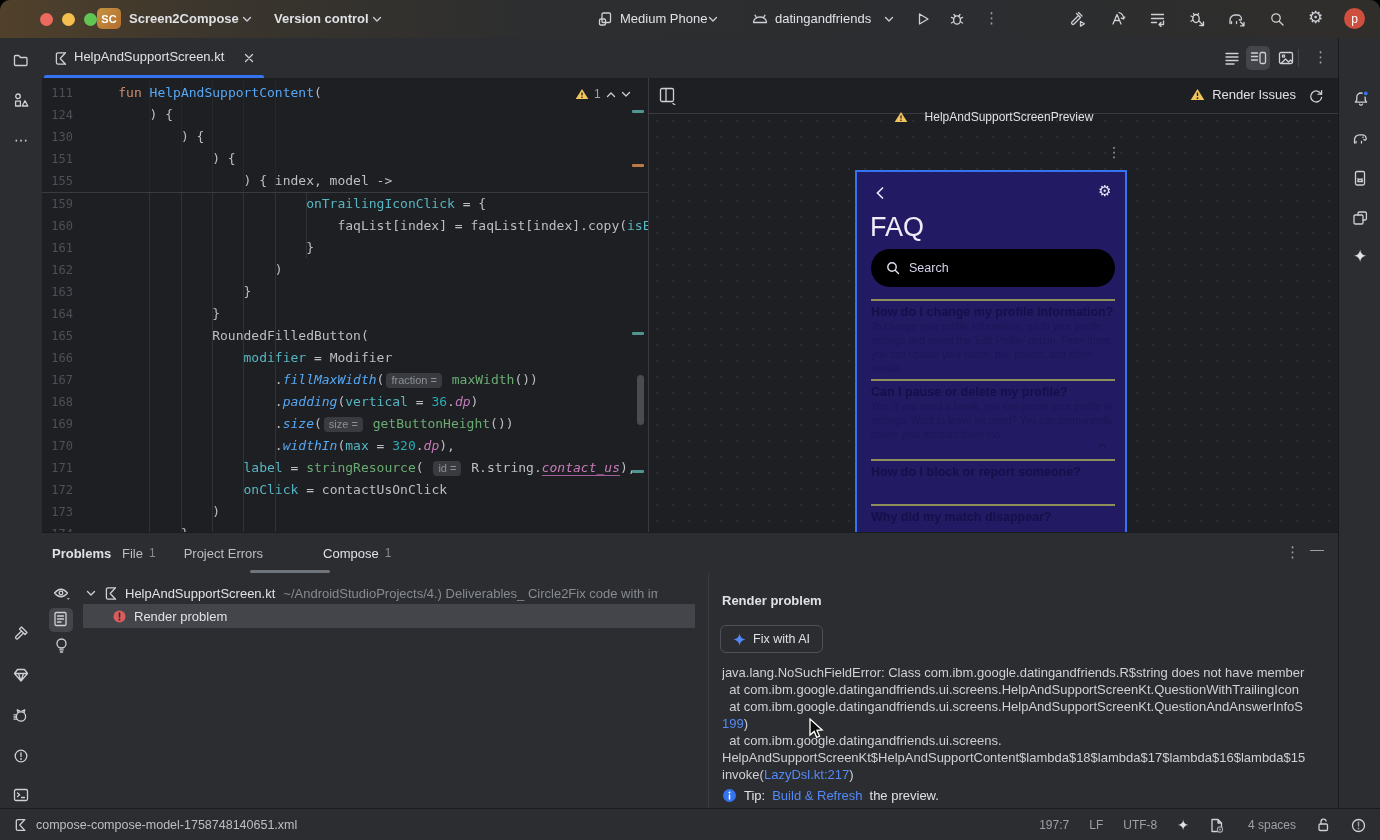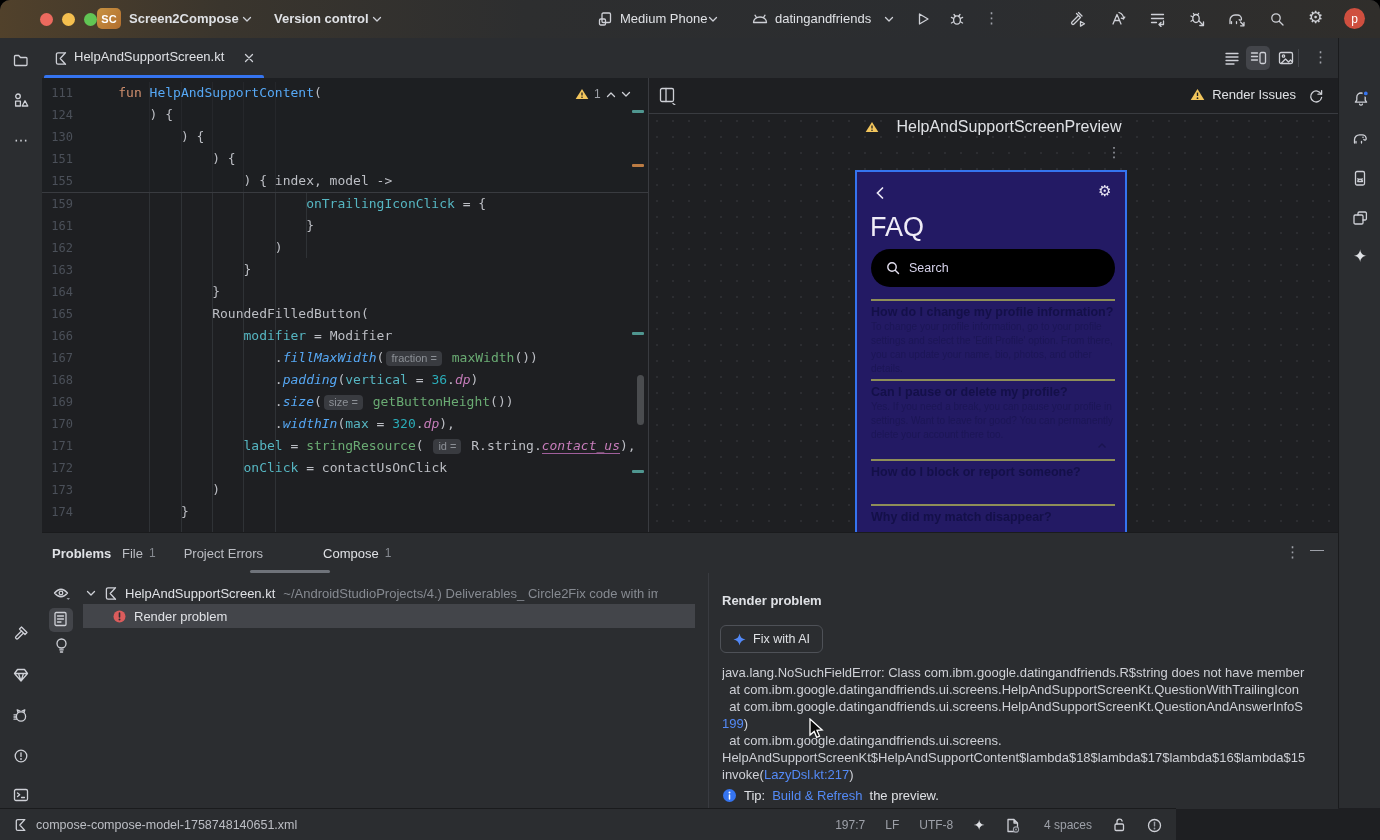--- a/index.html
+++ b/index.html
@@ -53,21 +53,21 @@
     font-family:"Liberation Sans",sans-serif;font-size:11px;line-height:15px;display:inline-block;}
   .stripe-mark{position:absolute;width:12px;height:3px;border-radius:1px;}
   .insp{position:absolute;left:533px;top:9px;display:flex;align-items:center;gap:5px;color:#9da0a8;font-size:12px;}
 
   
   .preview{position:absolute;left:649px;top:78px;width:689px;height:454px;background:#1e1f22;overflow:hidden;}
   .pv-toolbar{position:absolute;left:0;top:0;width:100%;height:35px;border-bottom:1px solid #393b40;}
   .pv-canvas{position:absolute;left:0;top:35px;width:100%;height:419px;
     background-image:radial-gradient(circle,#2c2d31 1px,transparent 1.3px);background-size:16px 16px;}
   .pv-title{position:absolute;left:0;top:32px;width:100%;display:flex;justify-content:center;align-items:center;gap:17px;
-    color:#dfe1e5;font-size:16px;margin-top:8px;}
+    color:#dfe1e5;font-size:12px;}
   .frame{position:absolute;left:206px;top:92px;width:272px;height:380px;border:2px solid #3574f0;
     background:#231a64;box-sizing:border-box;overflow:hidden;}
   .faq-div{position:absolute;left:14px;width:244px;height:2px;background:#8e8e58;}
   .faq-q{position:absolute;left:14px;width:244px;font-size:12.5px;font-weight:700;color:#141049;}
   .faq-a{position:absolute;left:14px;width:244px;font-size:10px;line-height:14px;color:#1c1656;}
   .faq-chev{position:absolute;right:8px;}
 
   
   .bottom{position:absolute;left:42px;top:532px;width:1296px;height:276px;background:#2b2d30;border-top:1px solid #1a1b1d;}
   .ptab-label{font-size:13px;color:#bcbec4;}
@@ -75,21 +75,21 @@
   .tree-row{position:absolute;display:flex;align-items:center;font-size:13px;}
   .vdiv{position:absolute;left:666px;top:40px;width:1px;height:236px;background:#393b40;}
   .fixai-btn{position:absolute;left:678px;top:92px;height:26px;padding:0 12px;border:1px solid #4e5157;border-radius:6px;
     display:flex;align-items:center;gap:7px;color:#dfe1e5;font-size:12.5px;background:#2b2d30;}
   .stack{position:absolute;left:680px;top:131px;width:616px;color:#ced0d6;font-size:13px;}
   .stack-line{height:17px;line-height:17px;white-space:pre;overflow:hidden;}
   .stack-link{color:#548af7;}
   .tip{position:absolute;left:680px;top:255px;display:flex;align-items:center;gap:7px;font-size:13px;color:#dfe1e5;}
 
   
-  .statusbar{position:absolute;left:0;top:808px;width:1176px;height:32px;background:#2b2d30;border-top:1px solid #1a1b1d;}
+  .statusbar{position:absolute;left:0;top:808px;width:1380px;height:32px;background:#2b2d30;border-top:1px solid #1a1b1d;}
   .sb-right{position:absolute;right:14px;top:0;height:32px;display:flex;align-items:center;gap:20px;
     color:#9da0a8;font-size:12px;}
 </style>
 </head>
 <body>
 
 <div class="app">
 
   <div class="titlebar">
     <div class="tl" style="left:40px;background:#ec6a5e;"></div>
@@ -270,20 +270,21 @@
 
     <div class="sticky-block" id="sticky-lines">
         <div class="code-line"><span class="ln">111</span><span style="padding-left: calc(4ch + 14px); white-space: pre;"><span class="tk-kw">fun </span><span class="tk-fn">HelpAndSupportContent</span><span class="tk-pl">(</span></span></div>
         <div class="code-line"><span class="ln">124</span><span style="padding-left: calc(8ch + 14px); white-space: pre;"><span class="tk-pl">) {</span></span></div>
         <div class="code-line"><span class="ln">130</span><span style="padding-left: calc(12ch + 14px); white-space: pre;"><span class="tk-pl">) {</span></span></div>
         <div class="code-line"><span class="ln">151</span><span style="padding-left: calc(16ch + 14px); white-space: pre;"><span class="tk-pl">) {</span></span></div>
         <div class="code-line"><span class="ln">155</span><span style="padding-left: calc(20ch + 14px); white-space: pre;"><span class="tk-pl">) { index, model -&gt;</span></span></div>
       </div>
     <div id="body-lines">
         <div class="code-line"><span class="ln">159</span><span style="padding-left: calc(28ch + 14px); white-space: pre;"><span class="tk-na">onTrailingIconClick</span><span class="tk-pl"> = {</span></span></div>
+        <div class="code-line"><span class="ln">160</span><span style="padding-left: calc(32ch + 14px); white-space: pre;"><span class="tk-pl">faqList[index] = faqList[index].copy(</span><span class="tk-na">isE</span></span></div>
         <div class="code-line"><span class="ln">161</span><span style="padding-left: calc(28ch + 14px); white-space: pre;"><span class="tk-pl">}</span></span></div>
         <div class="code-line"><span class="ln">162</span><span style="padding-left: calc(24ch + 14px); white-space: pre;"><span class="tk-pl">)</span></span></div>
         <div class="code-line"><span class="ln">163</span><span style="padding-left: calc(20ch + 14px); white-space: pre;"><span class="tk-pl">}</span></span></div>
         <div class="code-line"><span class="ln">164</span><span style="padding-left: calc(16ch + 14px); white-space: pre;"><span class="tk-pl">}</span></span></div>
         <div class="code-line"><span class="ln">165</span><span style="padding-left: calc(16ch + 14px); white-space: pre;"><span class="tk-pl">RoundedFilledButton(</span></span></div>
         <div class="code-line"><span class="ln">166</span><span style="padding-left: calc(20ch + 14px); white-space: pre;"><span class="tk-na">modifier</span><span class="tk-pl"> = Modifier</span></span></div>
         <div class="code-line"><span class="ln">167</span><span style="padding-left: calc(24ch + 14px); white-space: pre;"><span class="tk-pl">.</span><span class="tk-mc">fillMaxWidth</span><span class="tk-pl">(</span><span class="tk-hint">fraction =</span><span class="tk-pl"> </span><span class="tk-gf">maxWidth</span><span class="tk-pl">())</span></span></div>
         <div class="code-line"><span class="ln">168</span><span style="padding-left: calc(24ch + 14px); white-space: pre;"><span class="tk-pl">.</span><span class="tk-mc">padding</span><span class="tk-pl">(</span><span class="tk-na">vertical</span><span class="tk-pl"> = </span><span class="tk-nu">36</span><span class="tk-pl">.</span><span class="tk-ex">dp</span><span class="tk-pl">)</span></span></div>
         <div class="code-line"><span class="ln">169</span><span style="padding-left: calc(24ch + 14px); white-space: pre;"><span class="tk-pl">.</span><span class="tk-mc">size</span><span class="tk-pl">(</span><span class="tk-hint">size =</span><span class="tk-pl"> </span><span class="tk-gf">getButtonHeight</span><span class="tk-pl">())</span></span></div>
         <div class="code-line"><span class="ln">170</span><span style="padding-left: calc(24ch + 14px); white-space: pre;"><span class="tk-pl">.</span><span class="tk-mc">widthIn</span><span class="tk-pl">(</span><span class="tk-na">max</span><span class="tk-pl"> = </span><span class="tk-nu">320</span><span class="tk-pl">.</span><span class="tk-ex">dp</span><span class="tk-pl">),</span></span></div>

